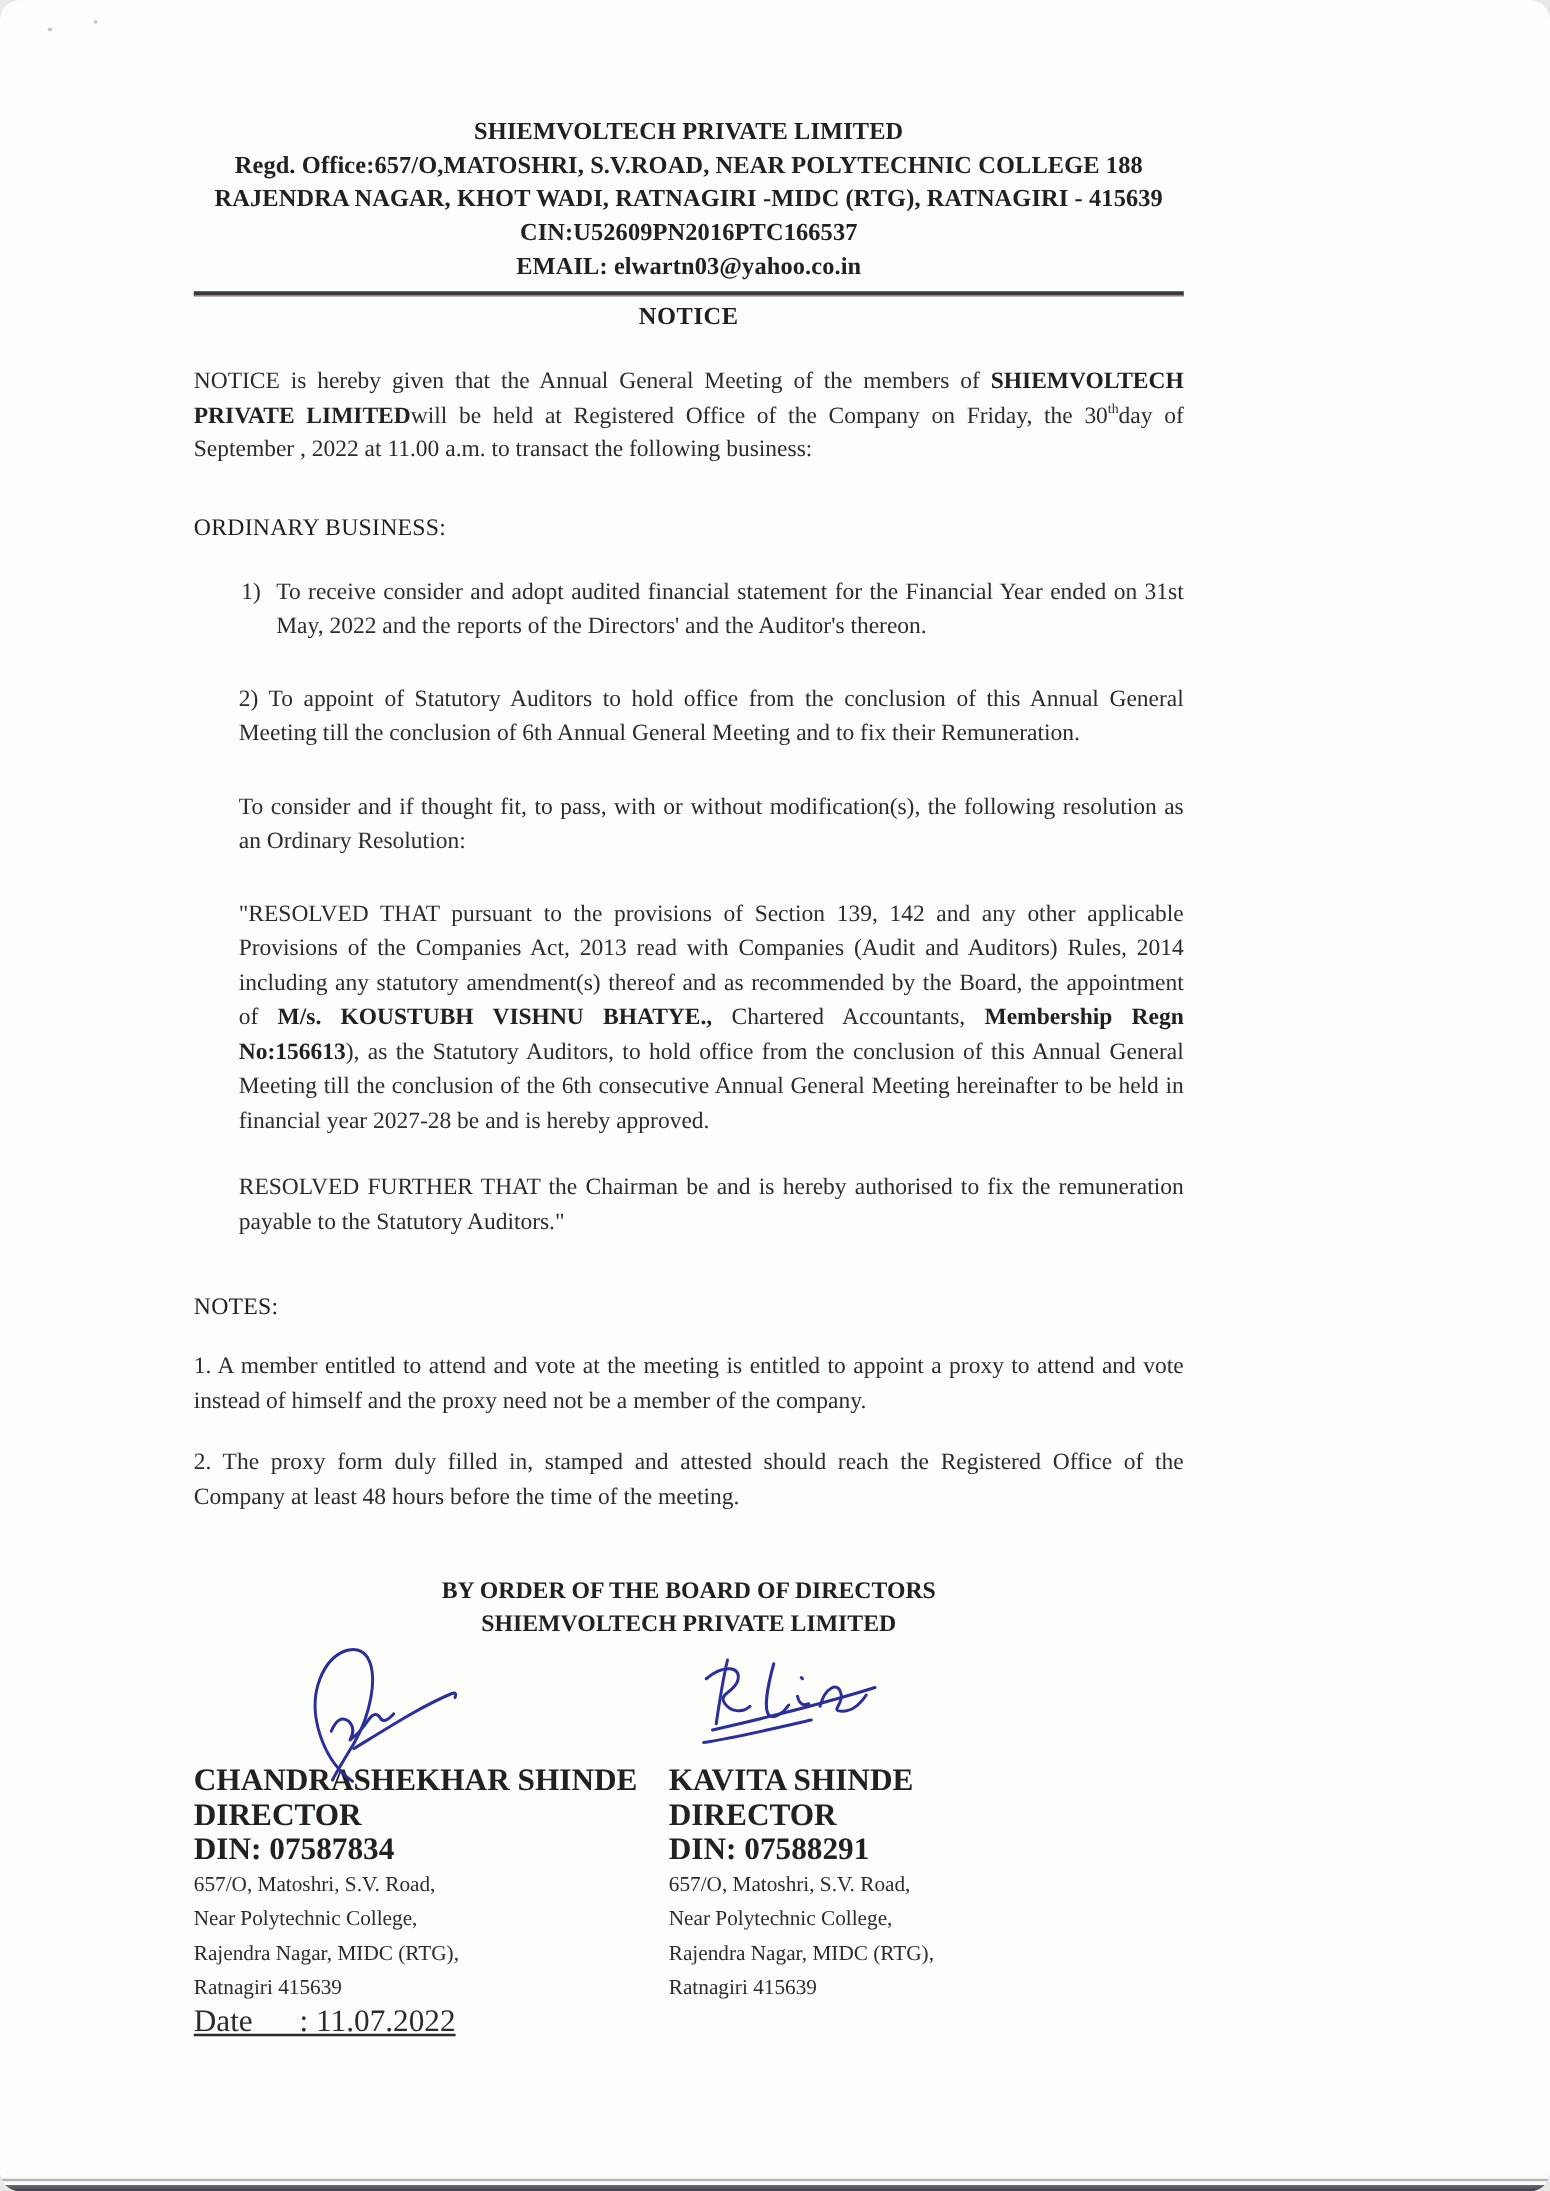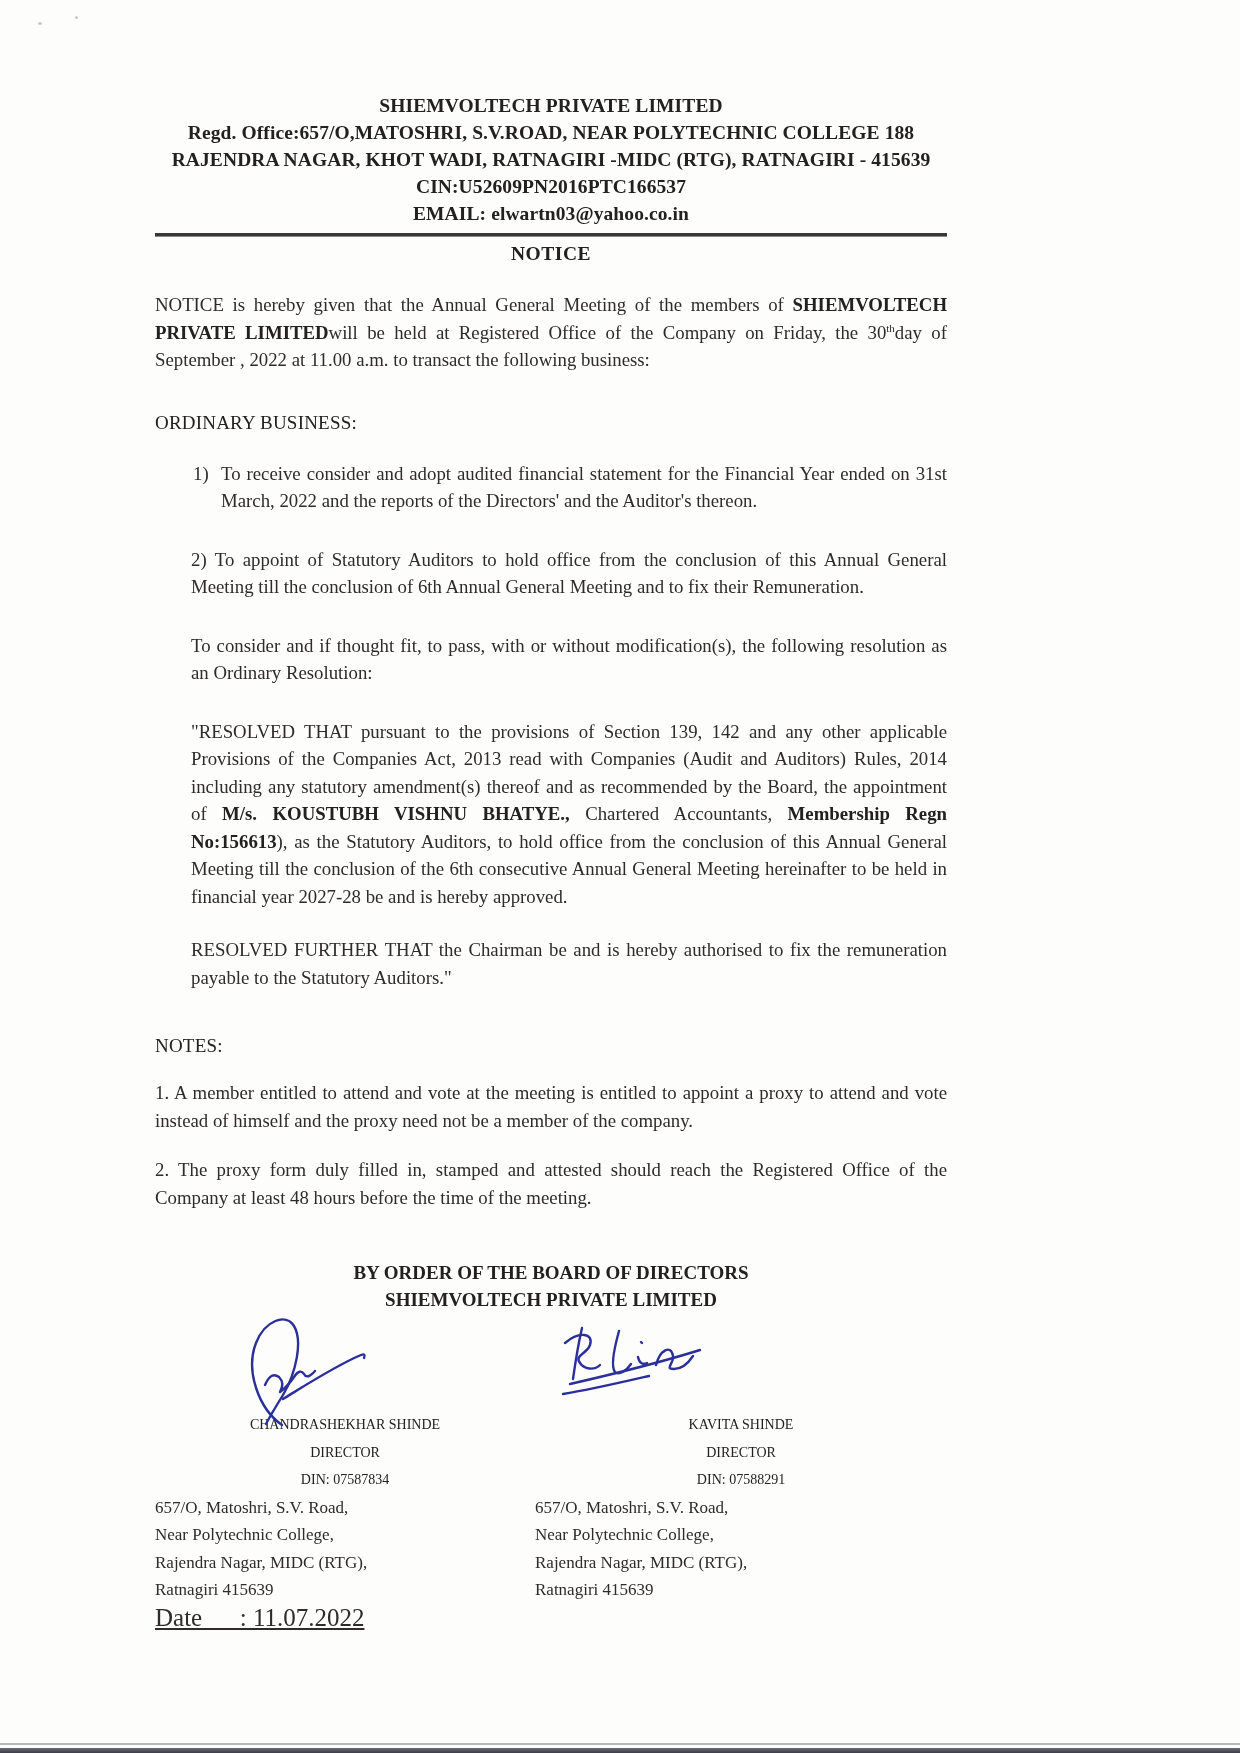--- a/index.html
+++ b/index.html
@@ -10,20 +10,21 @@
   html,body{margin:0;padding:0;background:#e8e8e6;}
   .page{
     position:relative;
     width:1240px;height:1753px;
     background:#fdfdfc;
     font-family:"Liberation Serif","DejaVu Serif",serif;
     color:var(--text);
     overflow:hidden;
     box-sizing:border-box;
     padding:92px 0 0 155px;
+    border-radius:16px;
   }
   .content{width:792px;}
   
   .doc-header{text-align:center;font-weight:bold;color:var(--dark);}
   .doc-header div{font-size:19.5px;line-height:27px;letter-spacing:.1px;}
   .rule{
     width:792px;height:3px;margin-top:6px;
     background:#3a3734;
     border-bottom:1px solid #8b8885;
   }
@@ -59,21 +60,21 @@
   .sig-band{position:relative;height:96px;margin-top:2px;color:var(--ink);}
   .sig{position:absolute;}
   .sig-left{left:70px;top:-4px;}
   .sig-right{left:398px;top:6px;}
   .sig svg{display:block;}
   .signer-row{
     display:grid;grid-template-columns:380px 1fr;
     margin-top:0;
   }
   .signer .name,.signer .title,.signer .din{
-    font-size:14px;line-height:27.5px;font-weight:normal;color:var(--dark);text-align:center;
+    font-size:25px;line-height:27.5px;font-weight:bold;color:var(--dark);
   }
   .signer .addr{font-size:17px;line-height:27.5px;}
   .signer .date-line{font-size:25px;line-height:27.5px;white-space:pre-wrap;text-decoration:underline;}
   
   .bottom-thin-line{
     position:absolute;left:0;bottom:8px;width:1240px;height:2px;
     background:#b7b7b5;
   }
   .bottom-bar{
     position:absolute;left:0;bottom:0;width:1240px;height:5px;
@@ -103,21 +104,21 @@
     <div class="rule"></div>
 
     <div class="notice-title">NOTICE</div>
 
     <p class="para intro"><span>NOTICE is hereby given that the Annual General Meeting of the members of </span><b>SHIEMVOLTECH PRIVATE LIMITED</b><span>will be held at Registered Office of the Company on Friday, the 30</span><sup>th</sup><span>day of September , 2022 at 11.00 a.m. to transact the following business:</span></p>
 
     <h3 class="section-heading">ORDINARY BUSINESS:</h3>
 
     <div class="list-item">
       <span class="marker">1)</span>
-      <p class="para">To receive consider and adopt audited financial statement for the Financial Year ended on 31st March, 2022 and the reports of the Directors' and the Auditor's thereon.</p>
+      <p class="para">To receive consider and adopt audited financial statement for the Financial Year ended on 31st May, 2022 and the reports of the Directors' and the Auditor's thereon.</p>
     </div>
 
     <p class="para indent gap-lg">2) To appoint of Statutory Auditors to hold office from the conclusion of this Annual General Meeting till the conclusion of 6th Annual General Meeting and to fix their Remuneration.</p>
 
     <p class="para indent gap-lg">To consider and if thought fit, to pass, with or without modification(s), the following resolution as an Ordinary Resolution:</p>
 
     <p class="para indent gap-lg"><span>"RESOLVED THAT pursuant to the provisions of Section 139, 142 and any other applicable Provisions of the Companies Act, 2013 read with Companies (Audit and Auditors) Rules, 2014 including any statutory amendment(s) thereof and as recommended by the Board, the appointment of </span><b>M/s. KOUSTUBH VISHNU BHATYE.,</b><span> Chartered Accountants, </span><b>Membership Regn No:156613</b><span>), as the Statutory Auditors, to hold office from the conclusion of this Annual General Meeting till the conclusion of the 6th consecutive Annual General Meeting hereinafter to be held in financial year 2027-28 be and is hereby approved.</span></p>
 
     <p class="para indent gap-md">RESOLVED FURTHER THAT the Chairman be and is hereby authorised to fix the remuneration payable to the Statutory Auditors."</p>
 

